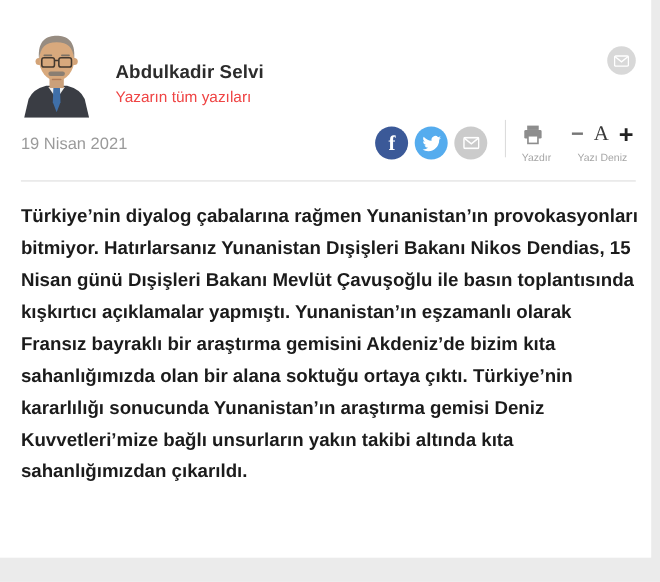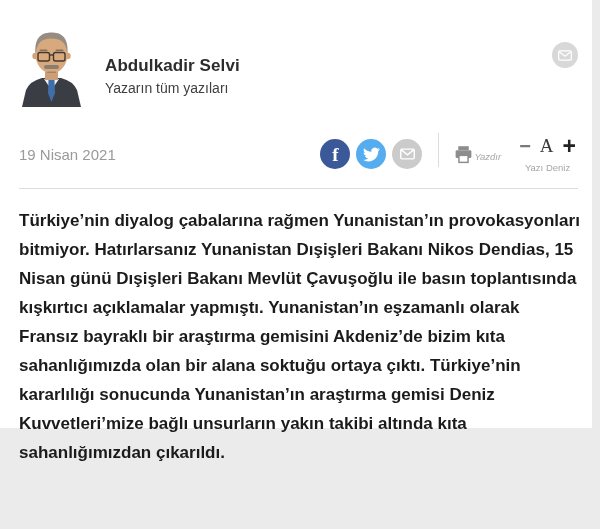--- a/index.html
+++ b/index.html
@@ -3,21 +3,21 @@
 <meta charset="utf-8">
 <style>
   * { box-sizing: border-box; margin: 0; padding: 0; }
   html, body { width: 600px; height: 529px; overflow: hidden; }
   body {
     background: #ebebeb;
     font-family: "Liberation Sans", sans-serif;
   }
   .page {
     width: 592px;
-    height: 428px;
+    height: 507px;
     background: #ffffff;
     position: relative;
   }
   
   .author-header {
     position: relative;
     padding: 27px 14px 0 14px;
     display: flex;
     align-items: flex-start;
   }
@@ -30,21 +30,21 @@
   .author-info { margin-left: 16px; padding-top: 29px; }
   .author-name {
     font-size: 17px;
     font-weight: 700;
     color: #2c2c2c;
     letter-spacing: 0.1px;
     cursor: pointer;
   }
   .author-sub {
     font-size: 14px;
-    color: #404040;
+    color: #ef4444;
     margin-top: 4px;
     cursor: pointer;
   }
   .mail-fab {
     position: absolute;
     top: 42px;
     right: 14px;
     width: 26px;
     height: 26px;
     border-radius: 50%;
@@ -59,21 +59,21 @@
     margin: 36px 20px 0 19px;
     max-width: 460px;
     font-size: 34px;
     line-height: 50px;
     font-weight: 700;
     color: #141414;
     letter-spacing: -0.2px;
   }
   
   .meta-row {
-    margin: 28px 14px 0 19px;
+    margin: 4px 14px 0 19px;
     display: flex;
     align-items: center;
     justify-content: space-between;
   }
   .date { font-size: 15px; color: #9a9a9a; }
   .share-cluster { display: flex; align-items: center; }
   .circle-btn {
     width: 30px;
     height: 30px;
     border-radius: 50%;
@@ -100,27 +100,26 @@
     width: 1px;
     height: 34px;
     background: #dcdcdc;
     margin: 0 14px 0 16px;
     align-self: flex-start;
     position: relative;
     top: -2px;
   }
   .tool-block {
     display: flex;
-    flex-direction: row;
-    align-items: center;
+    flex-direction: column;
+    align-items: flex-start;
     cursor: pointer;
     background: none;
     border: none;
     padding: 0;
-    font-style: italic;
   }
   .tool-label {
     font-size: 9.5px;
     color: #a5a5a5;
     margin-top: 5px;
     white-space: nowrap;
   }
   .fontsize-block { display: flex; flex-direction: column; align-items: center; margin-left: 16px; }
   .fontsize-controls { display: flex; align-items: center; height: 22px; }
   .fs-minus {

